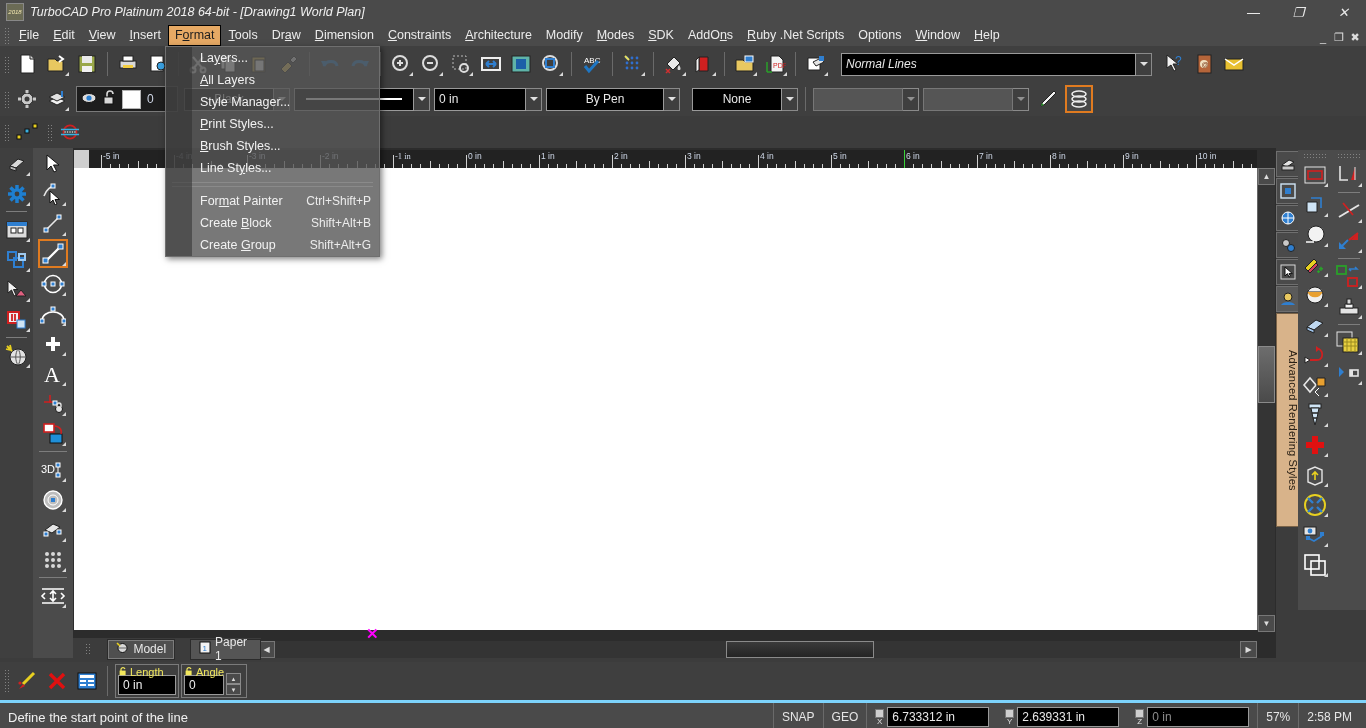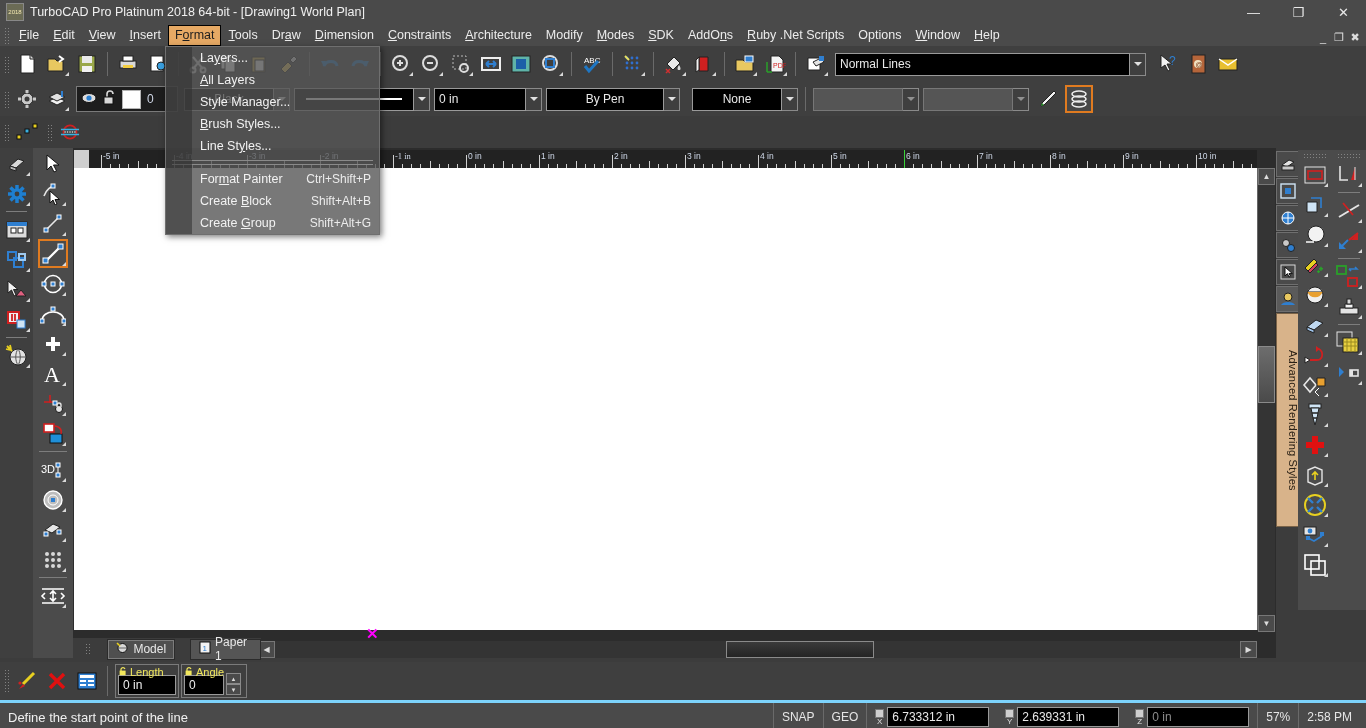--- a/index.html
+++ b/index.html
@@ -3,21 +3,21 @@
 <meta charset="utf-8">
 <style>
   html,body{margin:0;padding:0;background:#3b3b3b;}
   body{width:1366px;height:728px;overflow:hidden;
        font-family:"Liberation Sans",sans-serif;font-size:12px;color:#e8e8e8;
        -webkit-font-smoothing:none;}
   .app{position:relative;width:1366px;height:728px;background:#3c3c3c;}
 
   
   .titlebar{position:absolute;left:0;top:0;width:1366px;height:24px;
-            background:#4a4a4a;display:flex;align-items:center;}
+            background:#4a4a4a;display:flex;align-items:center;font-style:italic;}
   .tb-icon{width:16px;height:16px;margin-left:6px;margin-right:6px;
            background:#6b6b55;border:1px solid #888;color:#f3e8b0;font-size:6px;
            display:flex;align-items:center;justify-content:center;line-height:1;
            font-family:"Liberation Sans",sans-serif;}
   .tb-title{font-size:12.5px;color:#f0f0f0;}
   .tb-btns{margin-left:auto;display:flex;height:24px;}
   .tb-btn{width:45px;height:24px;display:flex;align-items:center;justify-content:center;
           color:#e9e9e9;font-size:13px;}
 
   
@@ -360,21 +360,21 @@
       </div>
     <div class="sep"></div>
     <div class="tool flyout">
         <svg width="22" height="22" viewBox="0 0 22 22">
           <path d="M3 5h12v12H3z" fill="#fff" stroke="#222"></path>
           <path d="M8 9l8-4 3 4-8 4z" fill="#e4e4e4" stroke="#222"></path>
           <rect x="14" y="3" width="5" height="5" fill="#2f7fd0"></rect>
         </svg>
       </div>
 
-    <div class="combowrap" style="margin-left:4px;">
+    <div class="combowrap" style="margin-left:10px;font-style:italic;">
       <div class="combo" style="width:285px;">Normal Lines</div>
       <div class="cbtn">
           <i></i>
         </div>
     </div>
 
     <div class="tool" style="margin-left:6px;">
         <svg width="22" height="22" viewBox="0 0 22 22">
           <path d="M4 2l0 13 4-3 3 6 2-1-3-6 5 0z" fill="#f2f2f2" stroke="#222"></path>
           <text x="12" y="12" font-size="12" fill="#2f7fd0" font-family="Liberation Sans">?</text>
@@ -1163,20 +1163,23 @@
   <div class="dd-item">
         <span>La<span class="mnemo">y</span>ers...</span>
       </div>
       <div class="dd-item">
         <span><span class="mnemo">A</span>ll Layers</span>
       </div>
       <div class="dd-item">
         <span>Style Manager...</span>
       </div>
       <div class="dd-item">
+        <span><span class="mnemo">P</span>rint Styles...</span>
+      </div>
+      <div class="dd-item">
         <span><span class="mnemo">B</span>rush Styles...</span>
       </div>
       <div class="dd-item">
         <span>Line St<span class="mnemo">y</span>les...</span>
       </div>
       <div class="dd-sep"></div>
       <div class="dd-sep"></div>
       <div class="dd-item">
         <span>For<span class="mnemo">m</span>at Painter</span>
         <span class="dd-acc">Ctrl+Shift+P</span>

